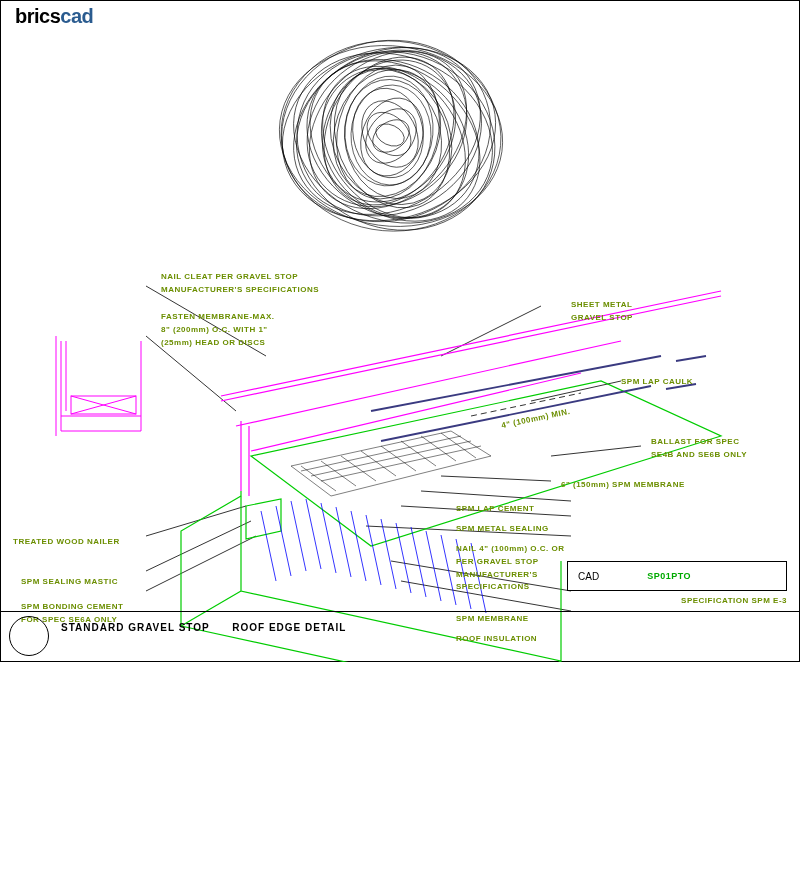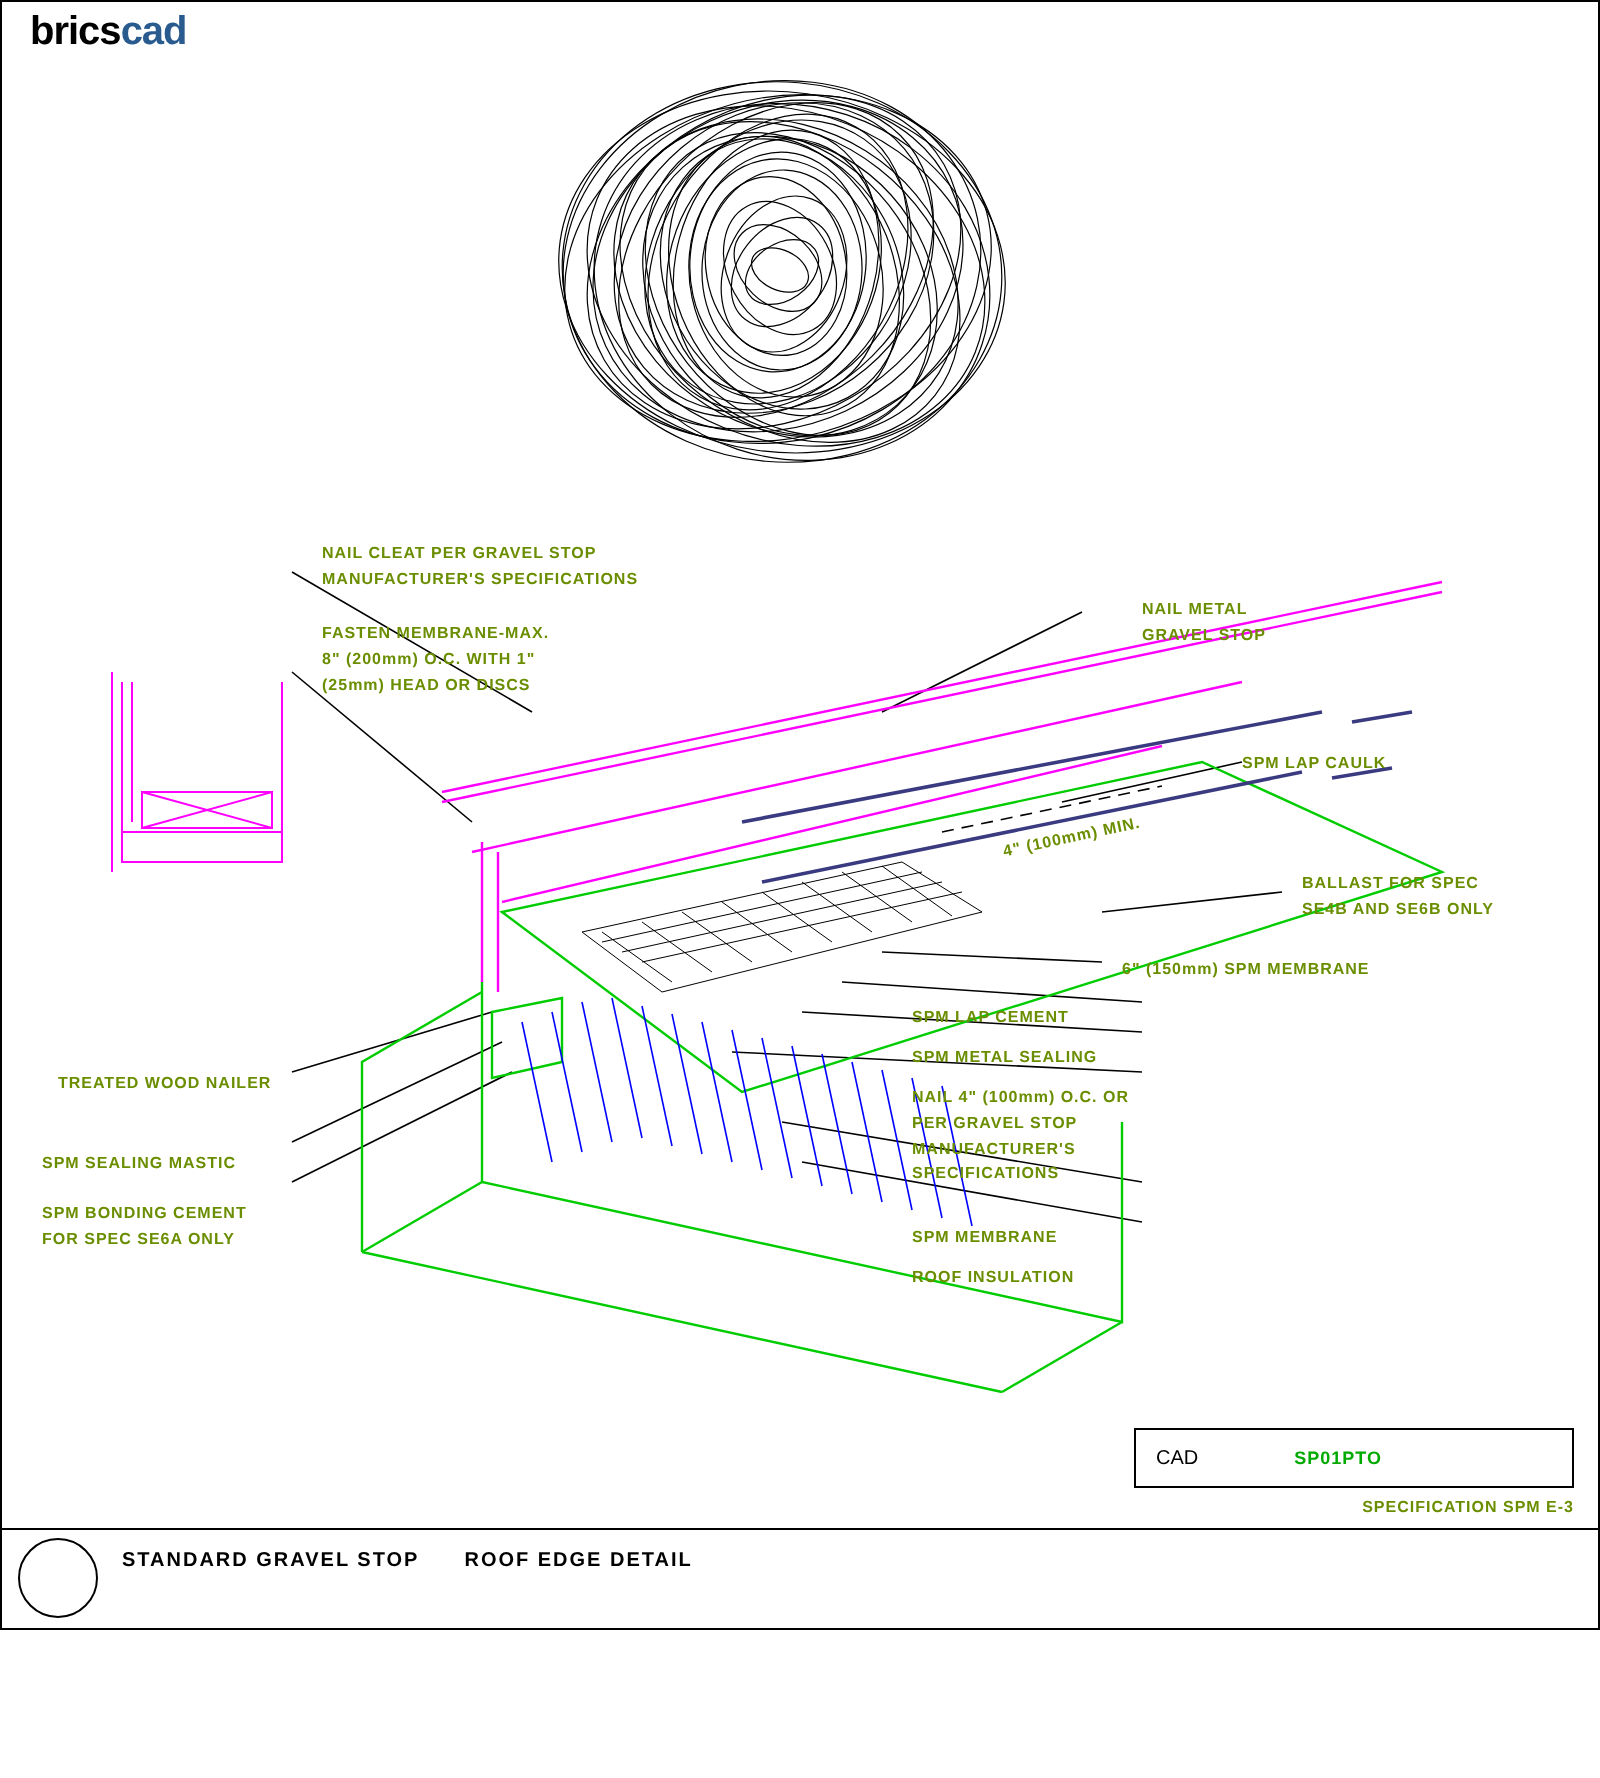--- a/index.html
+++ b/index.html
@@ -1,17 +1,17 @@
 <!DOCTYPE html>
 <html><head>
 <meta charset="utf-8">
 <style>
   * { box-sizing: border-box; margin: 0; padding: 0; }
   body { font-family: Arial, sans-serif; background: #fff; }
-  .canvas { position: relative; width: 800px; height: 815px; border: 1px solid #000; }
+  .canvas { position: relative; width: 800px; height: 662px; border: 1px solid #000; }
   .logo { position: absolute; top: 4px; left: 14px; font-size: 20px; font-weight: bold; letter-spacing: -0.5px; }
   .logo .brics { color: #000; }
   .logo .cad { color: #2a5b8f; }
   .label { position: absolute; font-size: 8px; letter-spacing: 0.5px; color: #6b8e00; font-weight: 600; line-height: 1.6; white-space: pre; }
   .title-block { position: absolute; bottom: 0; left: 0; right: 0; height: 50px; border-top: 1px solid #000; }
   .title-circle { position: absolute; left: 8px; top: 4px; width: 40px; height: 40px; border: 1.5px solid #000; border-radius: 50%; }
   .title-text { position: absolute; left: 60px; top: 10px; font-size: 10px; letter-spacing: 1px; font-weight: 600; }
   .scale-text { position: absolute; left: 60px; top: 30px; font-size: 8px; letter-spacing: 0.5px; margin-top: 36px; }
   .cad-box { position: absolute; right: 12px; bottom: 70px; width: 220px; height: 30px; border: 1px solid #000; display: flex; align-items: center; }
   .cad-label { font-size: 10px; margin-left: 10px; }
@@ -158,36 +158,36 @@
         <path d="M450 135 L560 112"></path>
       </g>
     </g>
   </svg>
 
   <div class="label" style="left:160px; top:270px;">NAIL CLEAT PER GRAVEL STOP
 MANUFACTURER'S SPECIFICATIONS</div>
   <div class="label" style="left:160px; top:310px;">FASTEN MEMBRANE-MAX.
 8" (200mm) O.C. WITH 1"
 (25mm) HEAD OR DISCS</div>
-  <div class="label" style="left:570px; top:298px;">NAIL METAL
+  <div class="label" style="left:570px; top:298px;">SHEET METAL
 GRAVEL STOP</div>
   <div class="label" style="left:620px; top:375px;">SPM LAP CAULK</div>
   <div class="label" style="left:500px; top:412px; transform:rotate(-12deg);">4" (100mm) MIN.</div>
   <div class="label" style="left:650px; top:435px;">BALLAST FOR SPEC
 SE4B AND SE6B ONLY</div>
   <div class="label" style="left:560px; top:478px;">6" (150mm) SPM MEMBRANE</div>
   <div class="label" style="left:455px; top:502px;">SPM LAP CEMENT</div>
   <div class="label" style="left:455px; top:522px;">SPM METAL SEALING</div>
   <div class="label" style="left:455px; top:542px;">NAIL 4" (100mm) O.C. OR
 PER GRAVEL STOP
 MANUFACTURER'S
 SPECIFICATIONS</div>
   <div class="label" style="left:455px; top:612px;">SPM MEMBRANE</div>
   <div class="label" style="left:455px; top:632px;">ROOF INSULATION</div>
-  <div class="label" style="left:28px; top:535px;">TREATED WOOD NAILER</div>
+  <div class="label" style="left:12px; top:535px;">TREATED WOOD NAILER</div>
   <div class="label" style="left:20px; top:575px;">SPM SEALING MASTIC</div>
   <div class="label" style="left:20px; top:600px;">SPM BONDING CEMENT
 FOR SPEC SE6A ONLY</div>
 
   <div class="cad-box">
     <span class="cad-label">CAD</span>
     <span class="cad-code">SP01PTO</span>
   </div>
   <div class="spec-text">SPECIFICATION SPM E-3</div>
 

